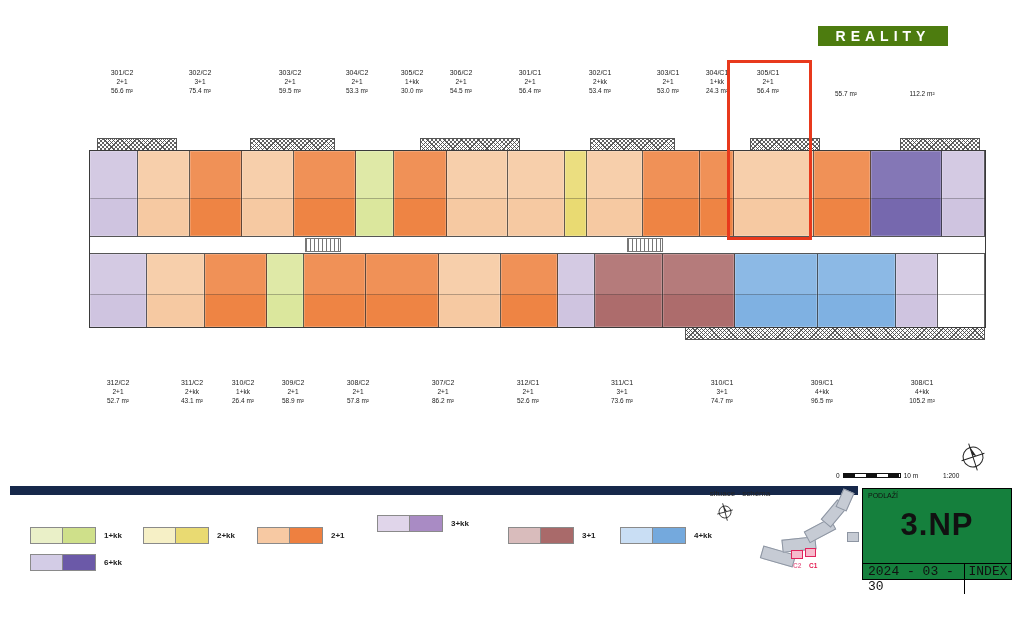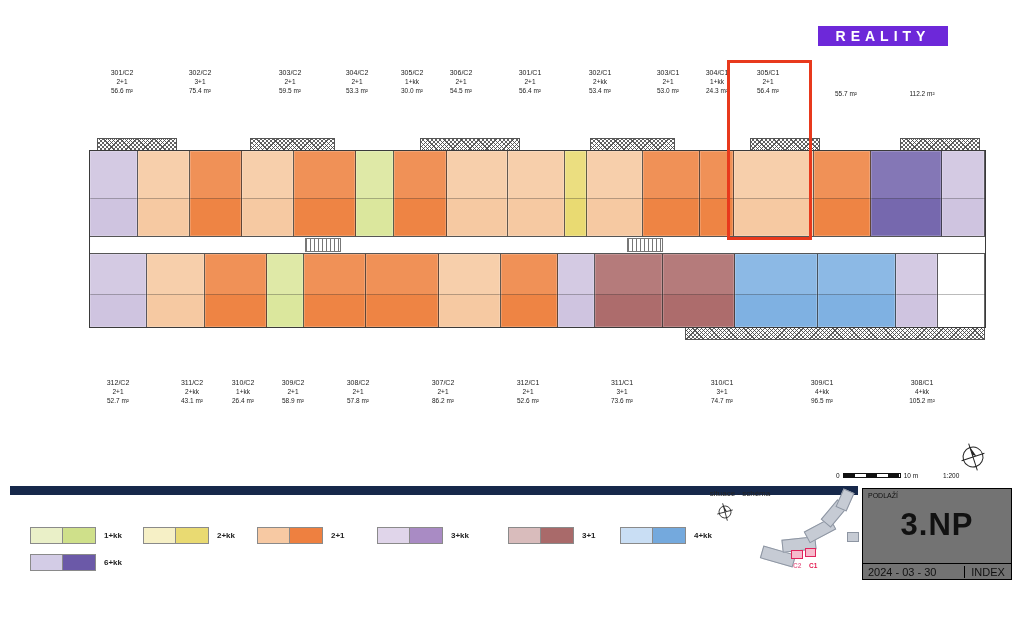--- a/index.html
+++ b/index.html
@@ -67,37 +67,37 @@
   #situace-label { position:absolute; left:680px; top:489px; width:120px; text-align:center;
                    font-size:8px; color:#222; }
   #compass-small { position:absolute; left:716px; top:502px; }
   #schema { position:absolute; left:755px; top:492px; width:108px; height:90px; }
   .blk { position:absolute; background:#c6cbd4; border:1px solid #8d95a2; }
   .blk.pink { background:#f6bccd; border:1px solid #e0245c; }
   .schema-lab { position:absolute; font-size:6.5px; font-weight:bold; }
 
   
   #titleblock { position:absolute; left:862px; top:488px; width:150px; height:92px;
-                border:1px solid #000; background:#737373; }
+                border:1px solid #000; background:#15803d; }
   #titleblock .podlazi { font-size:7px; padding:3px 0 0 5px; color:#111; }
   #titleblock .floor { font-size:31px; font-weight:bold; text-align:center; margin-top:8px;
                        letter-spacing:1px; color:#111; }
   .tb-bottom { position:absolute; left:0; right:0; bottom:0; height:16px; border-top:1px solid #000;
-               display:flex; align-items:center; font-size:11px; color:#111; }
+               display:flex; align-items:flex-start; font-size:13px; color:#111;font-family:Liberation Mono, monospace; }
   .tb-bottom .date { flex:1; display:flex; align-items:center; padding-left:5px;
                      border-right:1px solid #000; }
   .tb-bottom .index { width:46px; display:flex; align-items:center; justify-content:center; }
 </style>
 </head>
 <body>
 
 <div id="stage">
 
   <div id="logo">
-    <div class="logo-bottom" style="background: #6d28d9;">REALITY</div>
+    <div class="logo-bottom" style="background: #4d7c0f;">REALITY</div>
   </div>
 
   <div id="top-labels">
       <div class="unit-label" style="left: 122px;">
         <div class="uid">301/C2</div>
         <div>2+1</div>
         <div>56.6 m²</div>
       </div>
       <div class="unit-label" style="left: 200px;">
         <div class="uid">302/C2</div>
@@ -294,21 +294,21 @@
       <div class="legend-item" style="left: 143px; top: 527px;">
         <span class="sw" style="background: rgb(246, 240, 198);"></span>
         <span class="sw" style="background: rgb(233, 218, 114);"></span>
         <span class="lab">2+kk</span>
       </div>
       <div class="legend-item" style="left: 257px; top: 527px;">
         <span class="sw" style="background: rgb(247, 201, 163);"></span>
         <span class="sw" style="background: rgb(238, 128, 64);"></span>
         <span class="lab">2+1</span>
       </div>
-      <div class="legend-item" style="left: 377px; top: 527px;">
+      <div class="legend-item" style="left: 377px; top: 515px;">
         <span class="sw" style="background: rgb(224, 213, 234);"></span>
         <span class="sw" style="background: rgb(169, 139, 196);"></span>
         <span class="lab">3+kk</span>
       </div>
       <div class="legend-item" style="left: 508px; top: 527px;">
         <span class="sw" style="background: rgb(217, 188, 188);"></span>
         <span class="sw" style="background: rgb(169, 106, 106);"></span>
         <span class="lab">3+1</span>
       </div>
       <div class="legend-item" style="left: 620px; top: 527px;">

